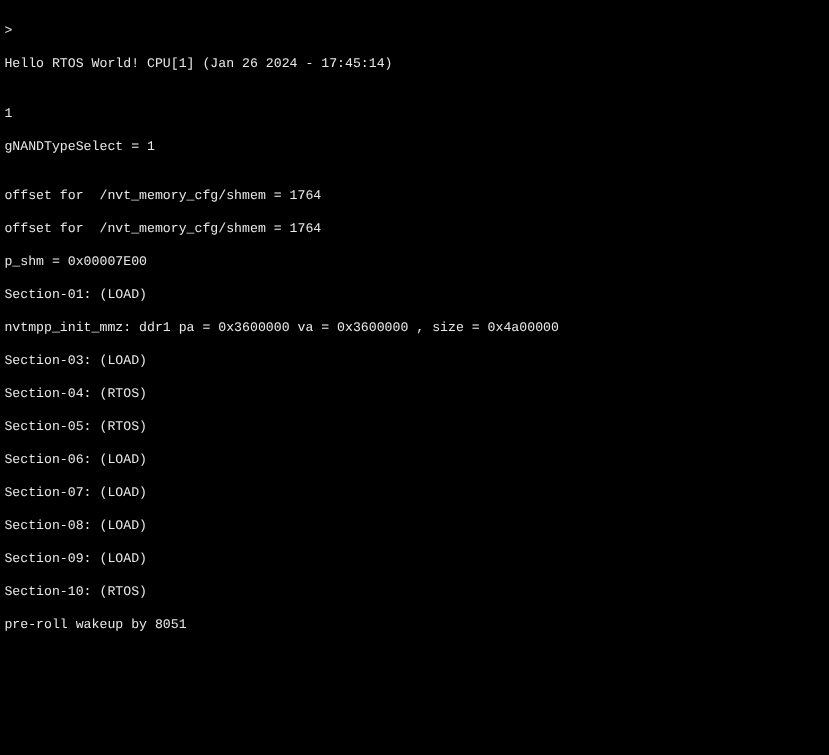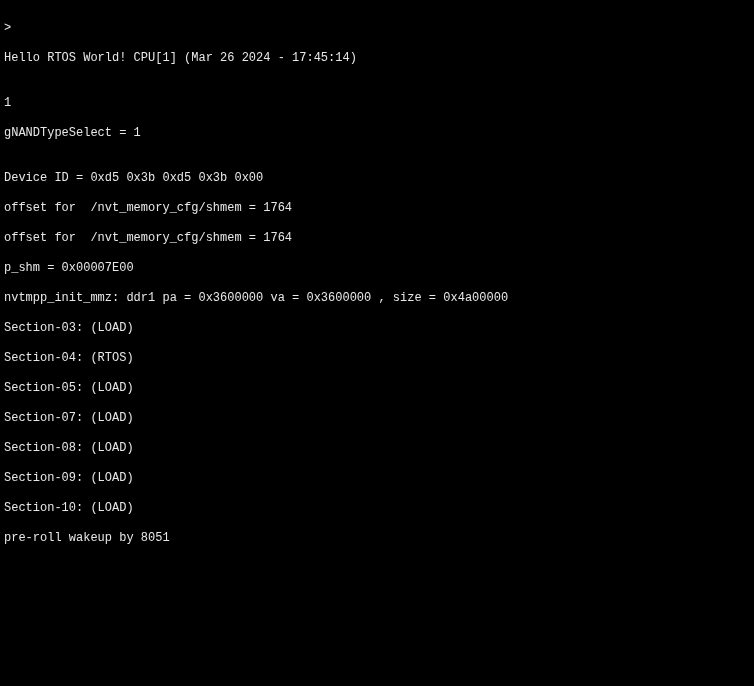--- a/index.html
+++ b/index.html
@@ -18,37 +18,38 @@
     white-space: pre;
     padding: 6px 4px;
   }
   .line { display: block; }
 </style>
 </head>
 <body>
 
 <div class="terminal">
 <span class="line">&gt;</span>
-<span class="line">Hello RTOS World! CPU[1] (Mar 26 2024 - 17:45:14)</span>
+<span class="line">Hello RTOS World! CPU[1] (Jan 26 2024 - 17:45:14)</span>
 <span class="line"></span>
 <span class="line">1</span>
 <span class="line">gNANDTypeSelect = 1</span>
 <span class="line"></span>
-<span class="line">Device ID = 0xd5 0x3b 0xd5 0x3b 0x00</span>
 <span class="line">offset for  /nvt_memory_cfg/shmem = 1764</span>
 <span class="line">offset for  /nvt_memory_cfg/shmem = 1764</span>
 <span class="line">p_shm = 0x00007E00</span>
+<span class="line">Section-01: (LOAD)</span>
 <span class="line">nvtmpp_init_mmz: ddr1 pa = 0x3600000 va = 0x3600000 , size = 0x4a00000</span>
 <span class="line">Section-03: (LOAD)</span>
 <span class="line">Section-04: (RTOS)</span>
-<span class="line">Section-05: (LOAD)</span>
+<span class="line">Section-05: (RTOS)</span>
+<span class="line">Section-06: (LOAD)</span>
 <span class="line">Section-07: (LOAD)</span>
 <span class="line">Section-08: (LOAD)</span>
 <span class="line">Section-09: (LOAD)</span>
-<span class="line">Section-10: (LOAD)</span>
+<span class="line">Section-10: (RTOS)</span>
 <span class="line">pre-roll wakeup by 8051</span>
 
 
 
 
 
 
 
 
 

